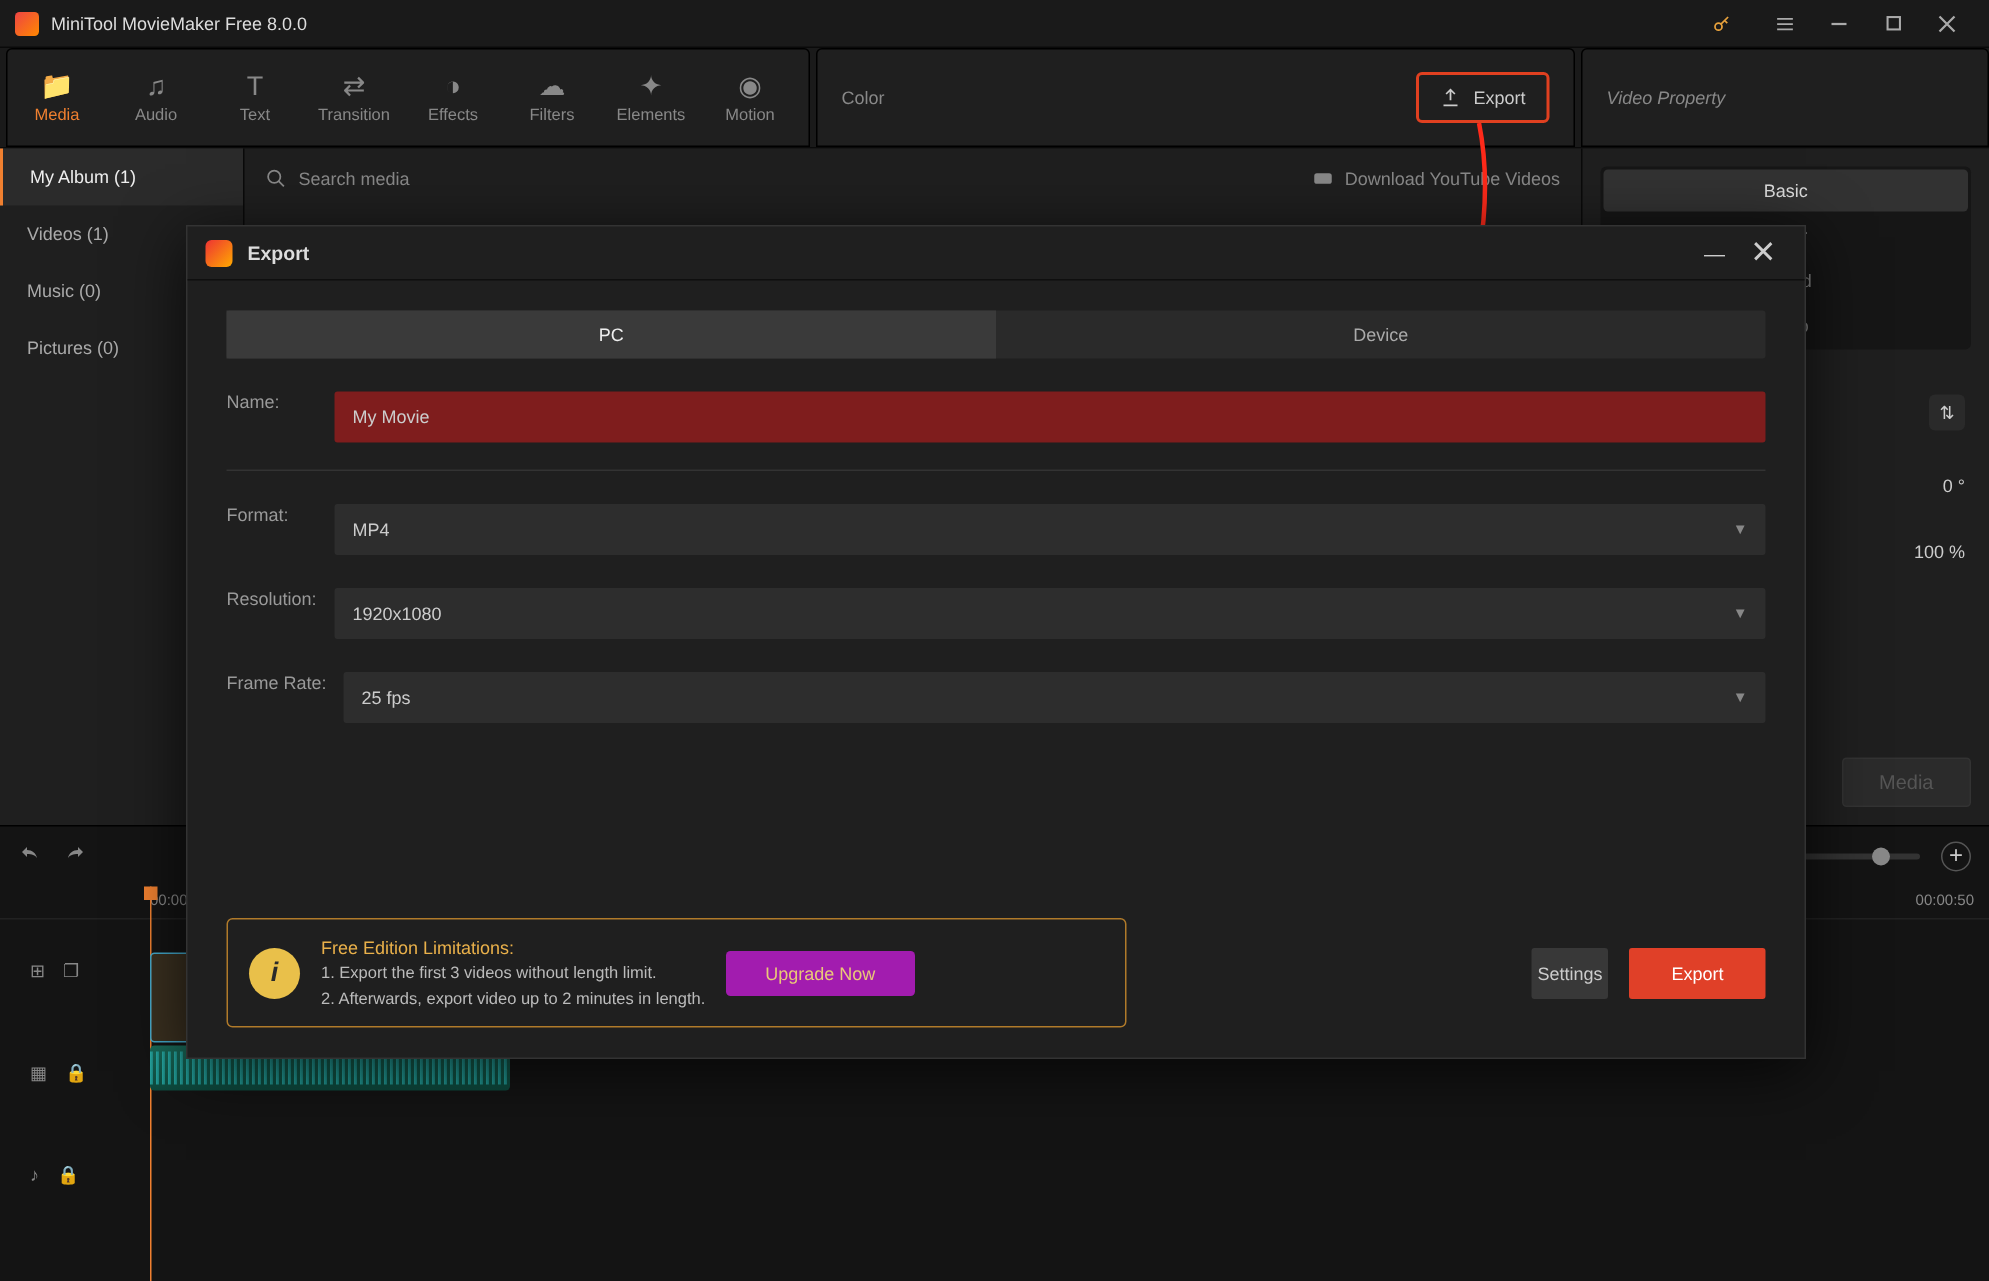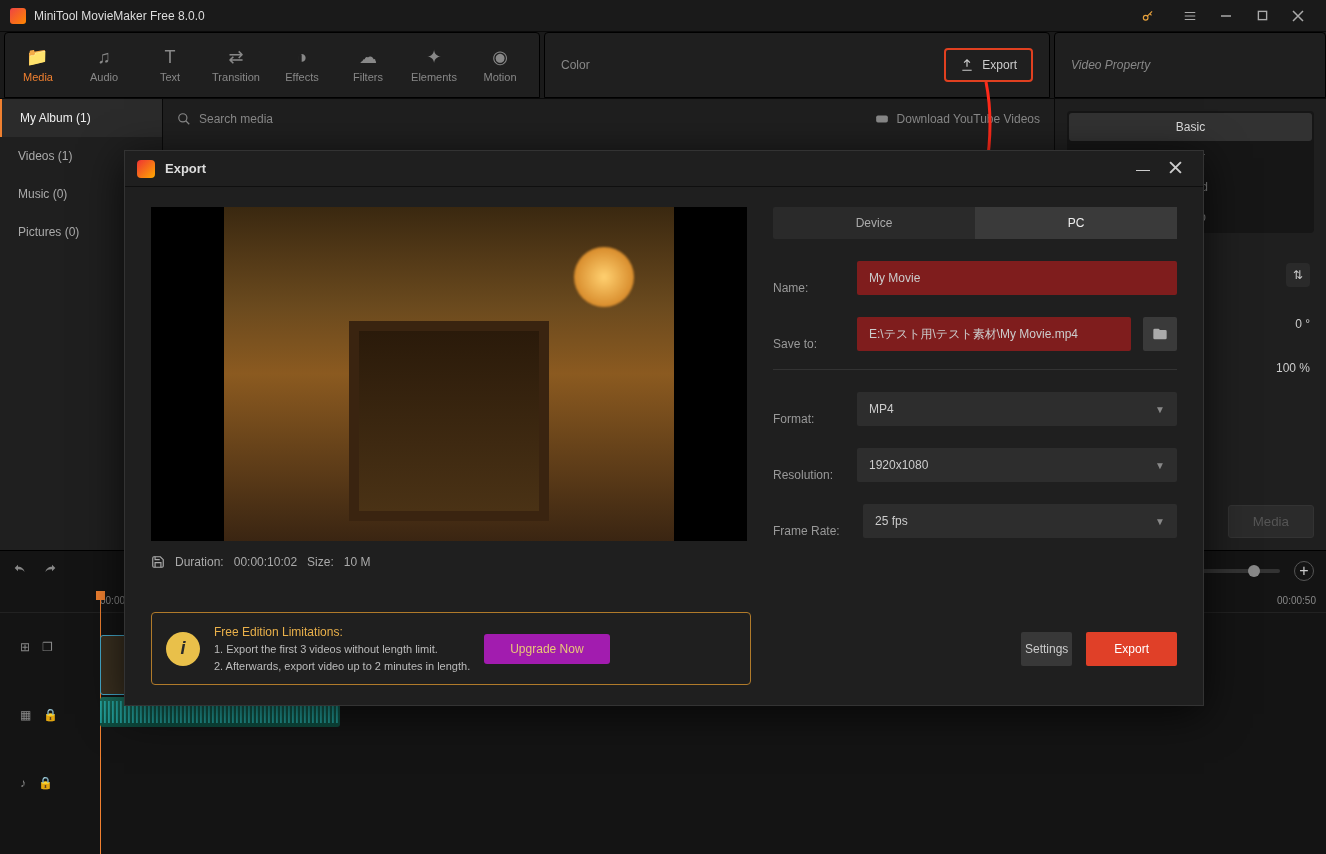--- a/index.html
+++ b/index.html
@@ -74,21 +74,21 @@
 .preview-col { width: 596px; display:flex; flex-direction:column;}
 .preview-img { width: 596px; height: 334px; background:#000; display:flex; align-items:center; justify-content:center; position:relative;}
 .preview-img .scene { width:450px; height:334px; background: linear-gradient(180deg,#3a2810 0%,#6b4a1e 30%,#8b5a20 50%,#3a2512 100%); position:relative; overflow:hidden;}
 .preview-img .scene::before{content:'';position:absolute;right:40px;top:40px;width:60px;height:60px;background:radial-gradient(circle,#ffd070,#c87010);border-radius:50%;filter:blur(1px);}
 .preview-img .scene::after{content:'';position:absolute;left:50%;bottom:20px;transform:translateX(-50%);width:180px;height:180px;background:linear-gradient(#2a1a0a,#4a3215);border:10px solid #3a2410;}
 .meta-row { display:flex; align-items:center; gap: 10px; color:#aaa; padding: 14px 0; font-size:12px;}
 .form-col { flex:1; }
 .dest-tabs { display:flex; background:#2a2a2a; border-radius: 2px;}
 .dest-tab { flex:1; text-align:center; padding: 9px 0; color:#aaa; cursor:pointer; }
 .dest-tab.active { background:#3a3a3a; color:#eee;}
-.form-row { display:flex; align-items:flex-end; margin-top: 22px; gap: 12px;}
+.form-row { display:flex; align-items:flex-start; margin-top: 22px; }
 .form-row .flabel { width: 72px; color:#999; font-size:12px;}
 .form-row .finput { flex:1; background:#7f1d1d; border:none; padding: 10px 12px; color:#ccc; border-radius:2px; font-size:12px;}
 .form-row .fselect { flex:1; background:#2d2d2d; padding: 10px 12px; color:#ccc; border-radius:2px; display:flex; justify-content:space-between; align-items:center; cursor:pointer;}
 .browse-btn { width:34px;height:34px;background:#3a3a3a;display:flex;align-items:center;justify-content:center;border-radius:2px;cursor:pointer;color:#aaa;}
 .divider { height:1px; background:#333; margin-top:18px;}
 .dlg-foot { padding: 14px 26px 20px 26px; display:flex; align-items:stretch; gap: 20px;}
 .limit-box { flex:1; max-width:600px; border:1px solid #b07a2a; border-radius:4px; padding: 10px 14px; display:flex; align-items:center; gap: 14px;}
 .limit-box .info-ico { width:34px;height:34px;border-radius:50%;background:#e9c04a;color:#2a2a2a;display:flex;align-items:center;justify-content:center;font-weight:700;font-size:18px;font-style:italic;}
 .limit-text { font-size:11px; line-height:1.5;}
 .limit-text .lt-title { color:#e9b04a; font-size:12px;}
@@ -281,56 +281,32 @@
     <div class="dlg-title">Export</div>
     <div class="dlg-btn">—</div>
     <div class="dlg-btn">
       <svg width="13" height="13" viewBox="0 0 12 12" stroke="#ccc" stroke-width="1.8">
           <path d="M1 1l10 10M11 1L1 11"></path>
         </svg>
     </div>
   </div>
 
   <div class="dlg-body">
-    <div class="preview-col">
-      <div class="preview-img">
-        <div class="scene"></div>
-      </div>
-      <div class="meta-row">
-        <svg width="14" height="14" viewBox="0 0 24 24" fill="none" stroke="#aaa" stroke-width="2">
-            <path d="M19 21H5a2 2 0 01-2-2V5a2 2 0 012-2h11l5 5v11a2 2 0 01-2 2z"></path>
-            <path d="M17 21v-8H7v8M7 3v5h8"></path>
-          </svg>
-        <span>Duration:</span>
-        <span>00:00:10:02</span>
-        <span>Size:</span>
-        <span>10 M</span>
-      </div>
-    </div>
 
     <div class="form-col">
       <div class="dest-tabs">
+        <div class="dest-tab active">PC</div>
         <div class="dest-tab">Device</div>
-        <div class="dest-tab active">PC</div>
       </div>
 
       <div class="form-row">
         <div class="flabel">Name:</div>
         <input class="finput" value="My Movie" style="">
       </div>
 
-      <div class="form-row">
-        <div class="flabel">Save to:</div>
-        <input class="finput" value="E:\テスト用\テスト素材\My Movie.mp4" style="">
-        <div class="browse-btn">
-          <svg width="16" height="16" viewBox="0 0 24 24" fill="#aaa">
-              <path d="M10 4H4a2 2 0 00-2 2v12a2 2 0 002 2h16a2 2 0 002-2V8a2 2 0 00-2-2h-8l-2-2z"></path>
-            </svg>
-        </div>
-      </div>
 
       <div class="divider"></div>
 
       <div class="form-row">
         <div class="flabel">Format:</div>
         <div class="fselect">
           <span>MP4</span>
           <span class="chev">▼</span>
         </div>
       </div>

